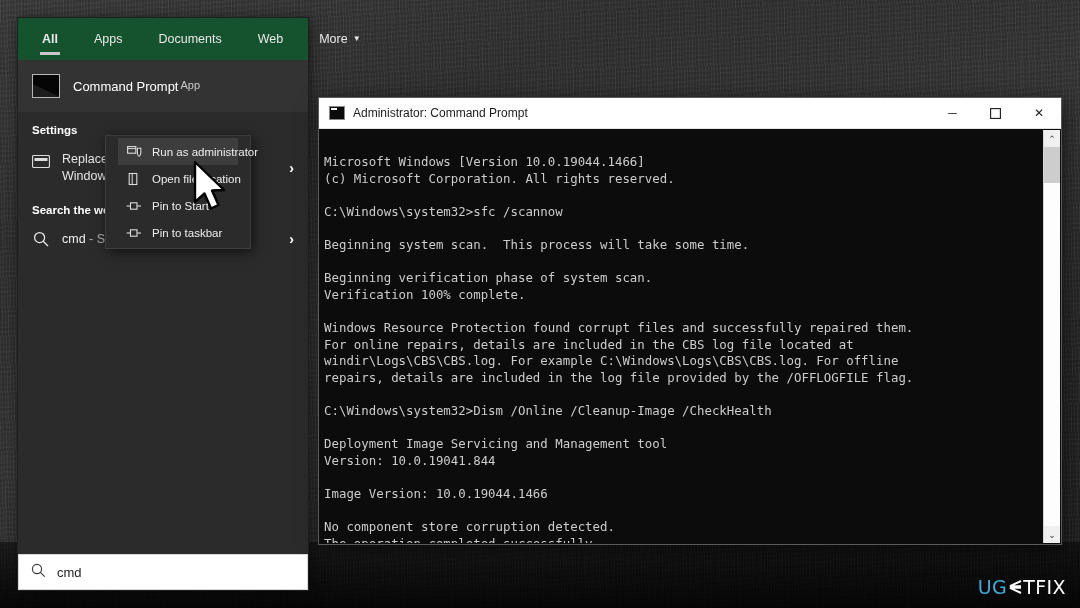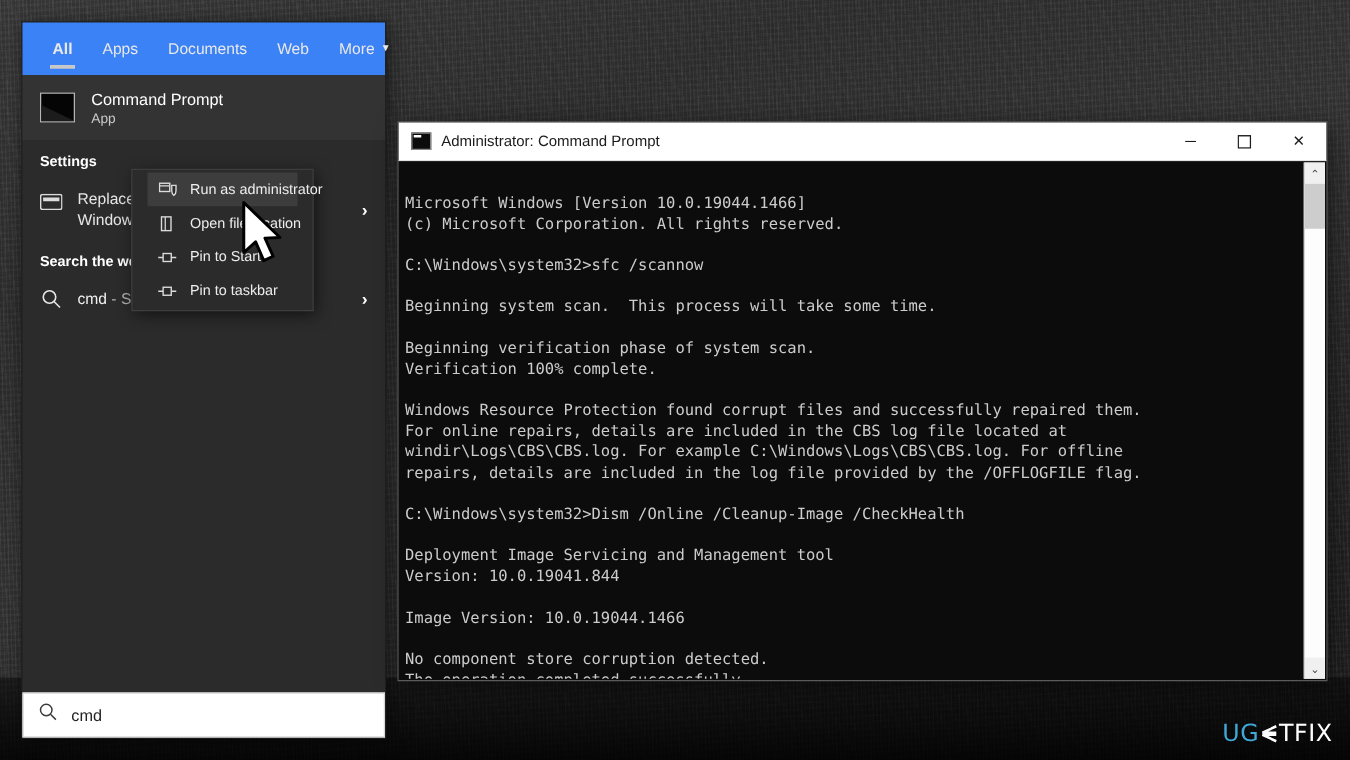--- a/index.html
+++ b/index.html
@@ -45,22 +45,22 @@
     background: #2b2b2b;
     z-index: 10;
     box-shadow: 0 0 0 1px #1f1f1f, 2px 2px 14px rgba(0,0,0,0.55);
   }
 
   .filter-tabs {
     display: flex;
     align-items: center;
     height: 42px;
     padding: 0 12px;
-    gap: 0px;
-    background: #3b82f6;
+    gap: 12px;
+    background: #14532d;
     position: relative;
   }
   .filter-tab {
     position: relative;
     color: #e9e9e9;
     font-size: 12.5px;
     padding: 0 12px;
     line-height: 42px;
     height: 42px;
     white-space: nowrap;
@@ -108,21 +108,21 @@
     position: relative;
     overflow: hidden;
   }
   .cmd-icon:after {
     content: "";
     position: absolute; left: 0; bottom: 0;
     width: 0; height: 0;
     border-left: 27px solid #1c1c1c;
     border-top: 13px solid transparent;
   }
-  .bm-texts { display: flex; flex-direction: column; gap: 2px; }
+  .bm-texts { display: flex; flex-direction: row; gap: 2px; }
   .bm-title { color: #ffffff; font-size: 13px; }
   .bm-sub { color: #c9c9c9; font-size: 11px; }
 
   .result-row {
     display: flex;
     align-items: flex-start;
     gap: 12px;
     padding: 9px 14px;
     position: relative;
     min-height: 46px;

